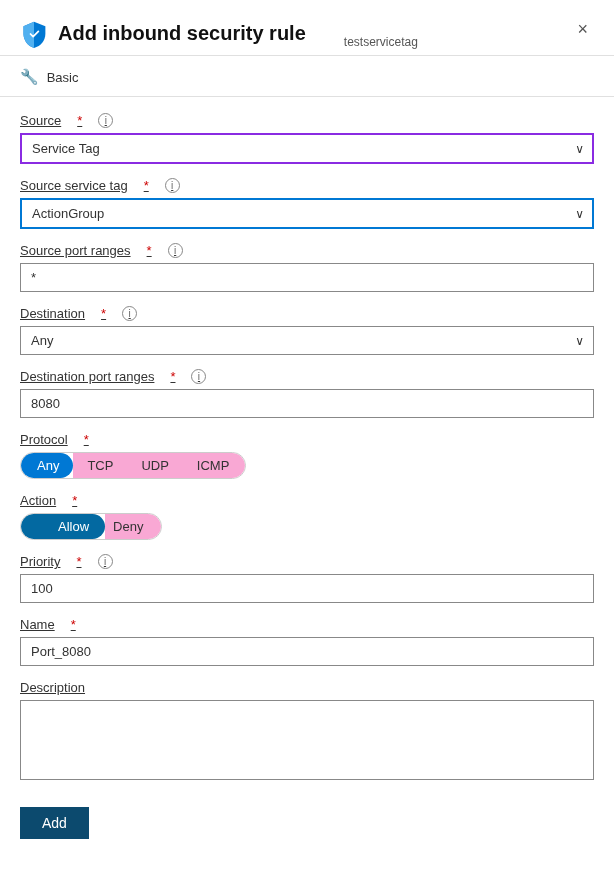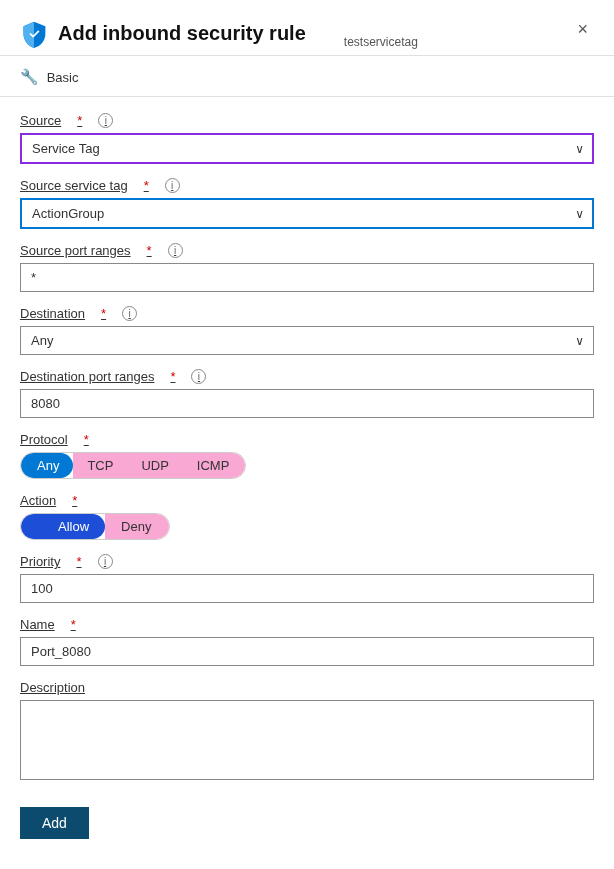--- a/index.html
+++ b/index.html
@@ -204,23 +204,24 @@
       border-radius: 0;
       padding: 5px 16px;
     }
     .action-container .toggle-btn:first-child {
       border-radius: 20px 0 0 20px;
       padding-left: 18px;
     }
     .action-container .toggle-btn:last-child {
       border-radius: 0 20px 20px 0;
       padding-right: 18px;
+      padding-left: 8px;
     }
     .action-container .toggle-btn.active {
-      background: #1d4ed8;
+      background: #0369a1;
       color: #fff;
       border-radius: 20px;
       padding-left: 37px;
     }
     .description-textarea {
       width: 100%;
       padding: 6px 10px;
       border: 1px solid #888;
       font-size: 13px;
       color: #333;

